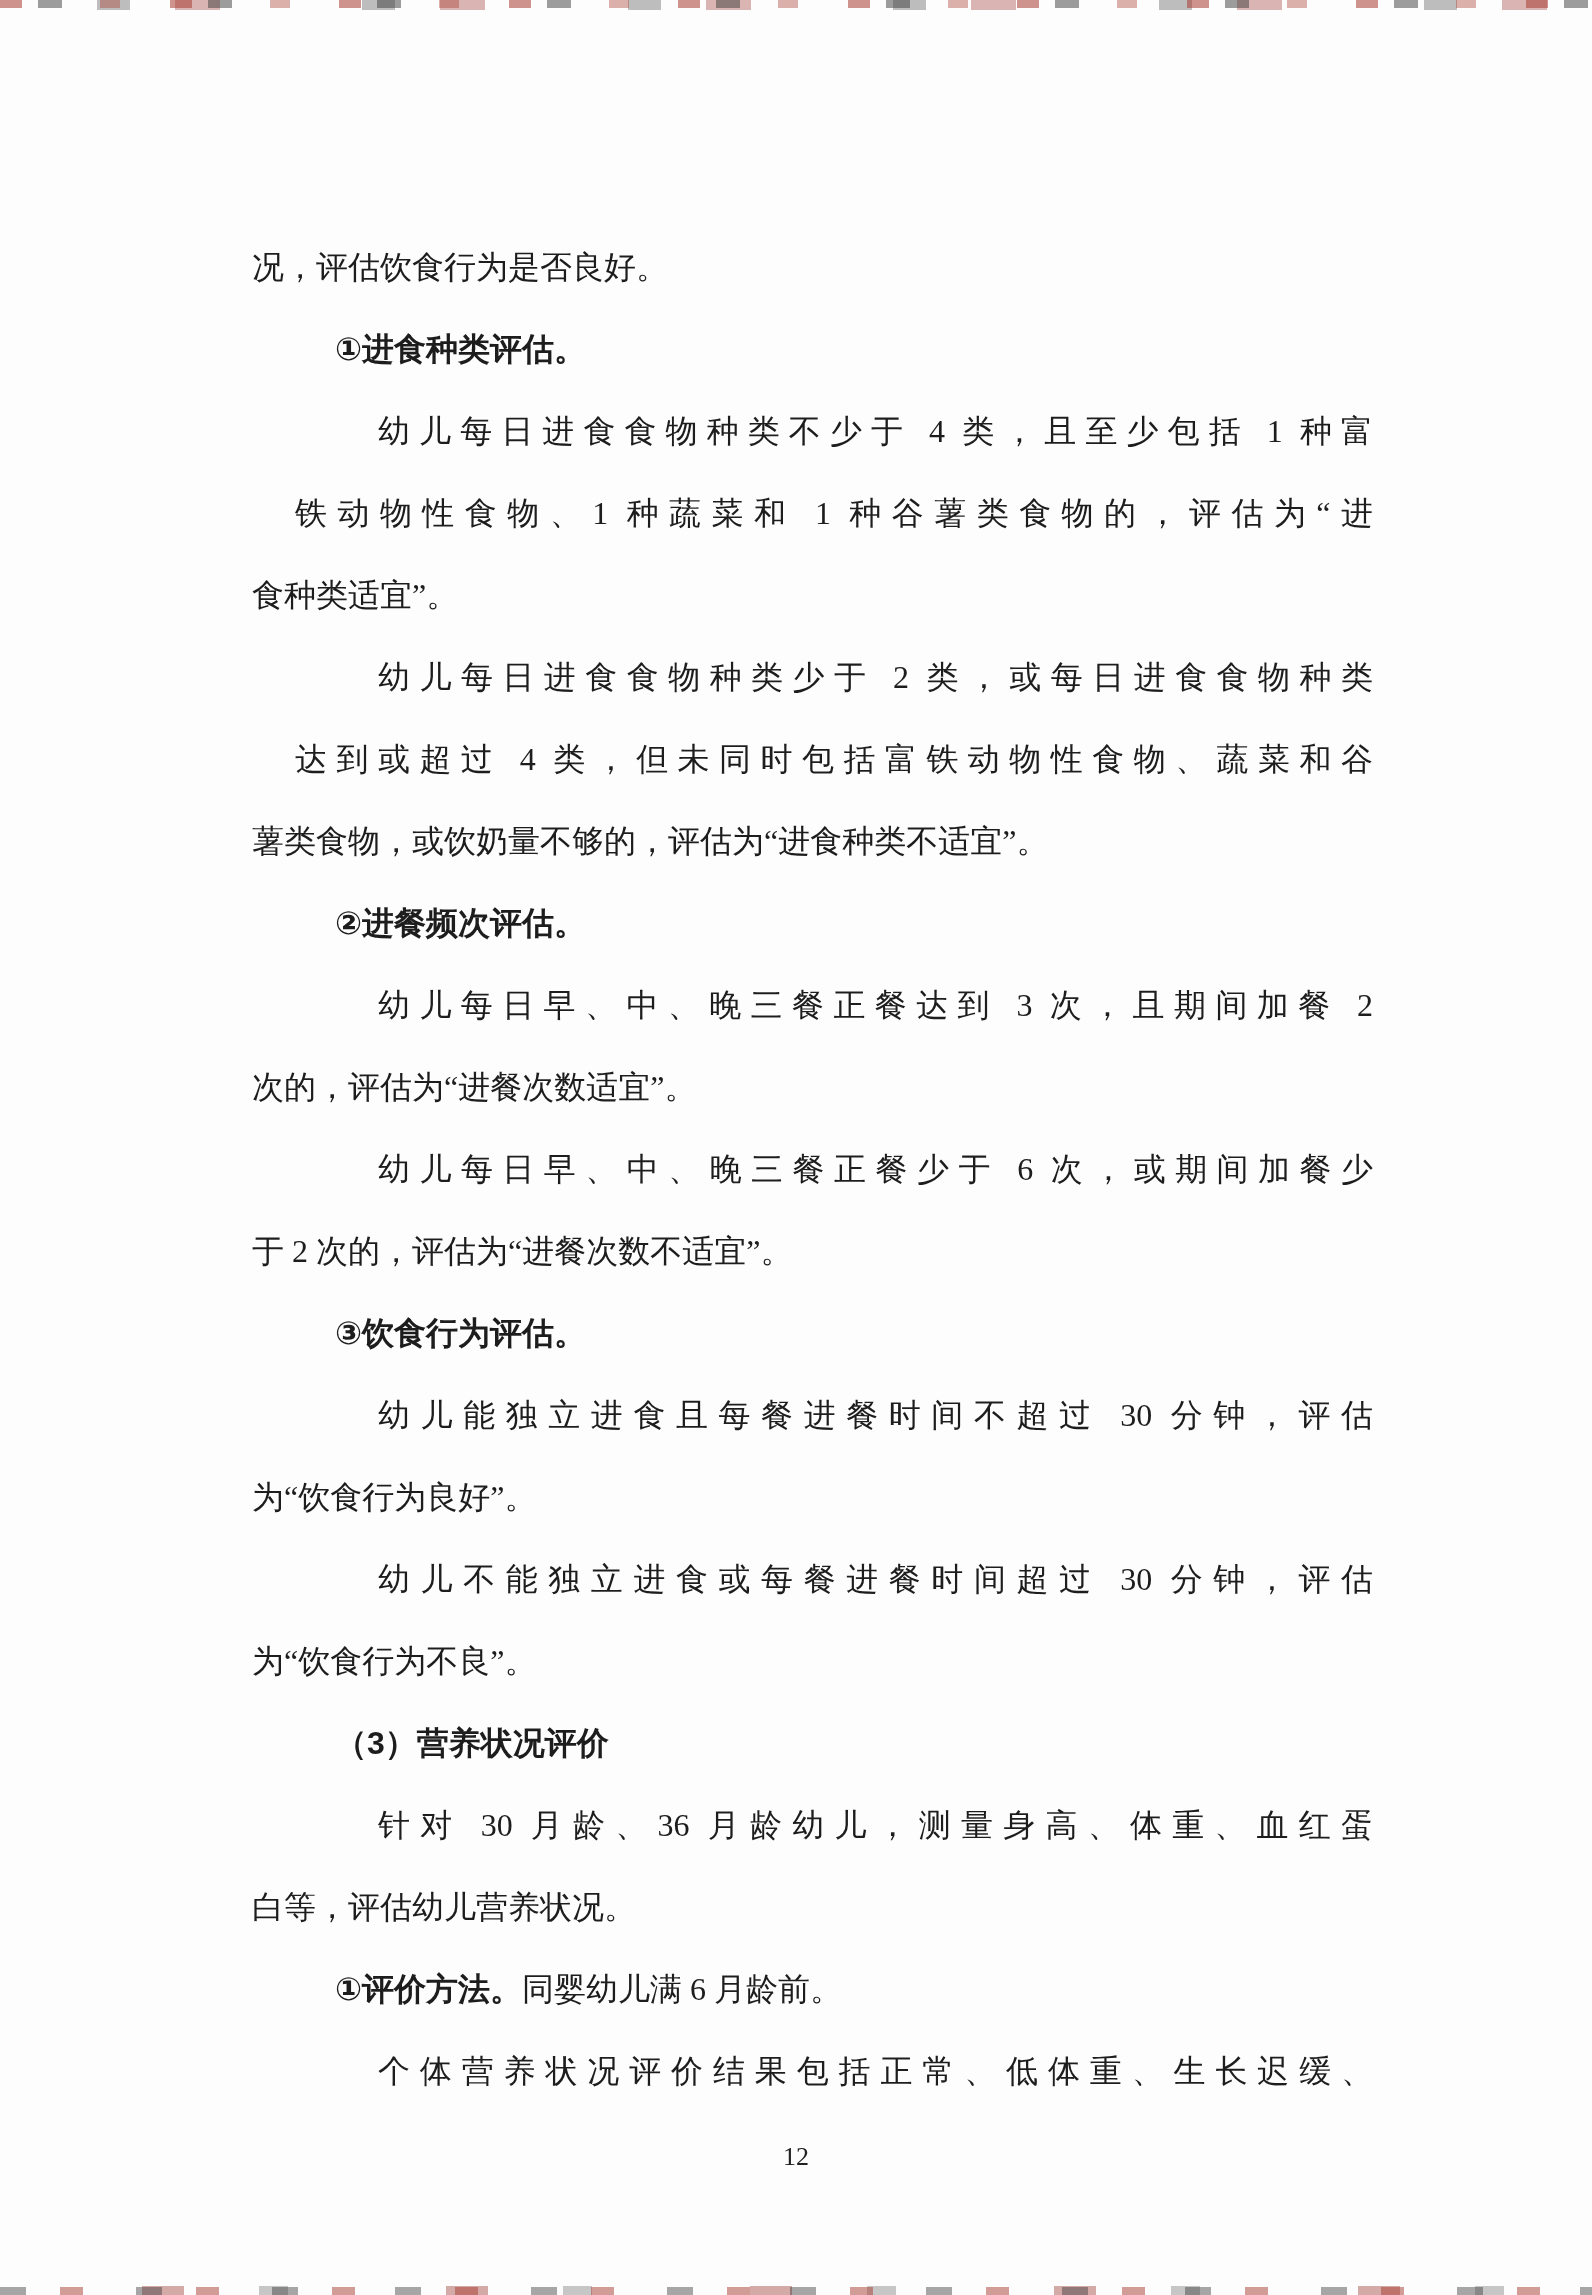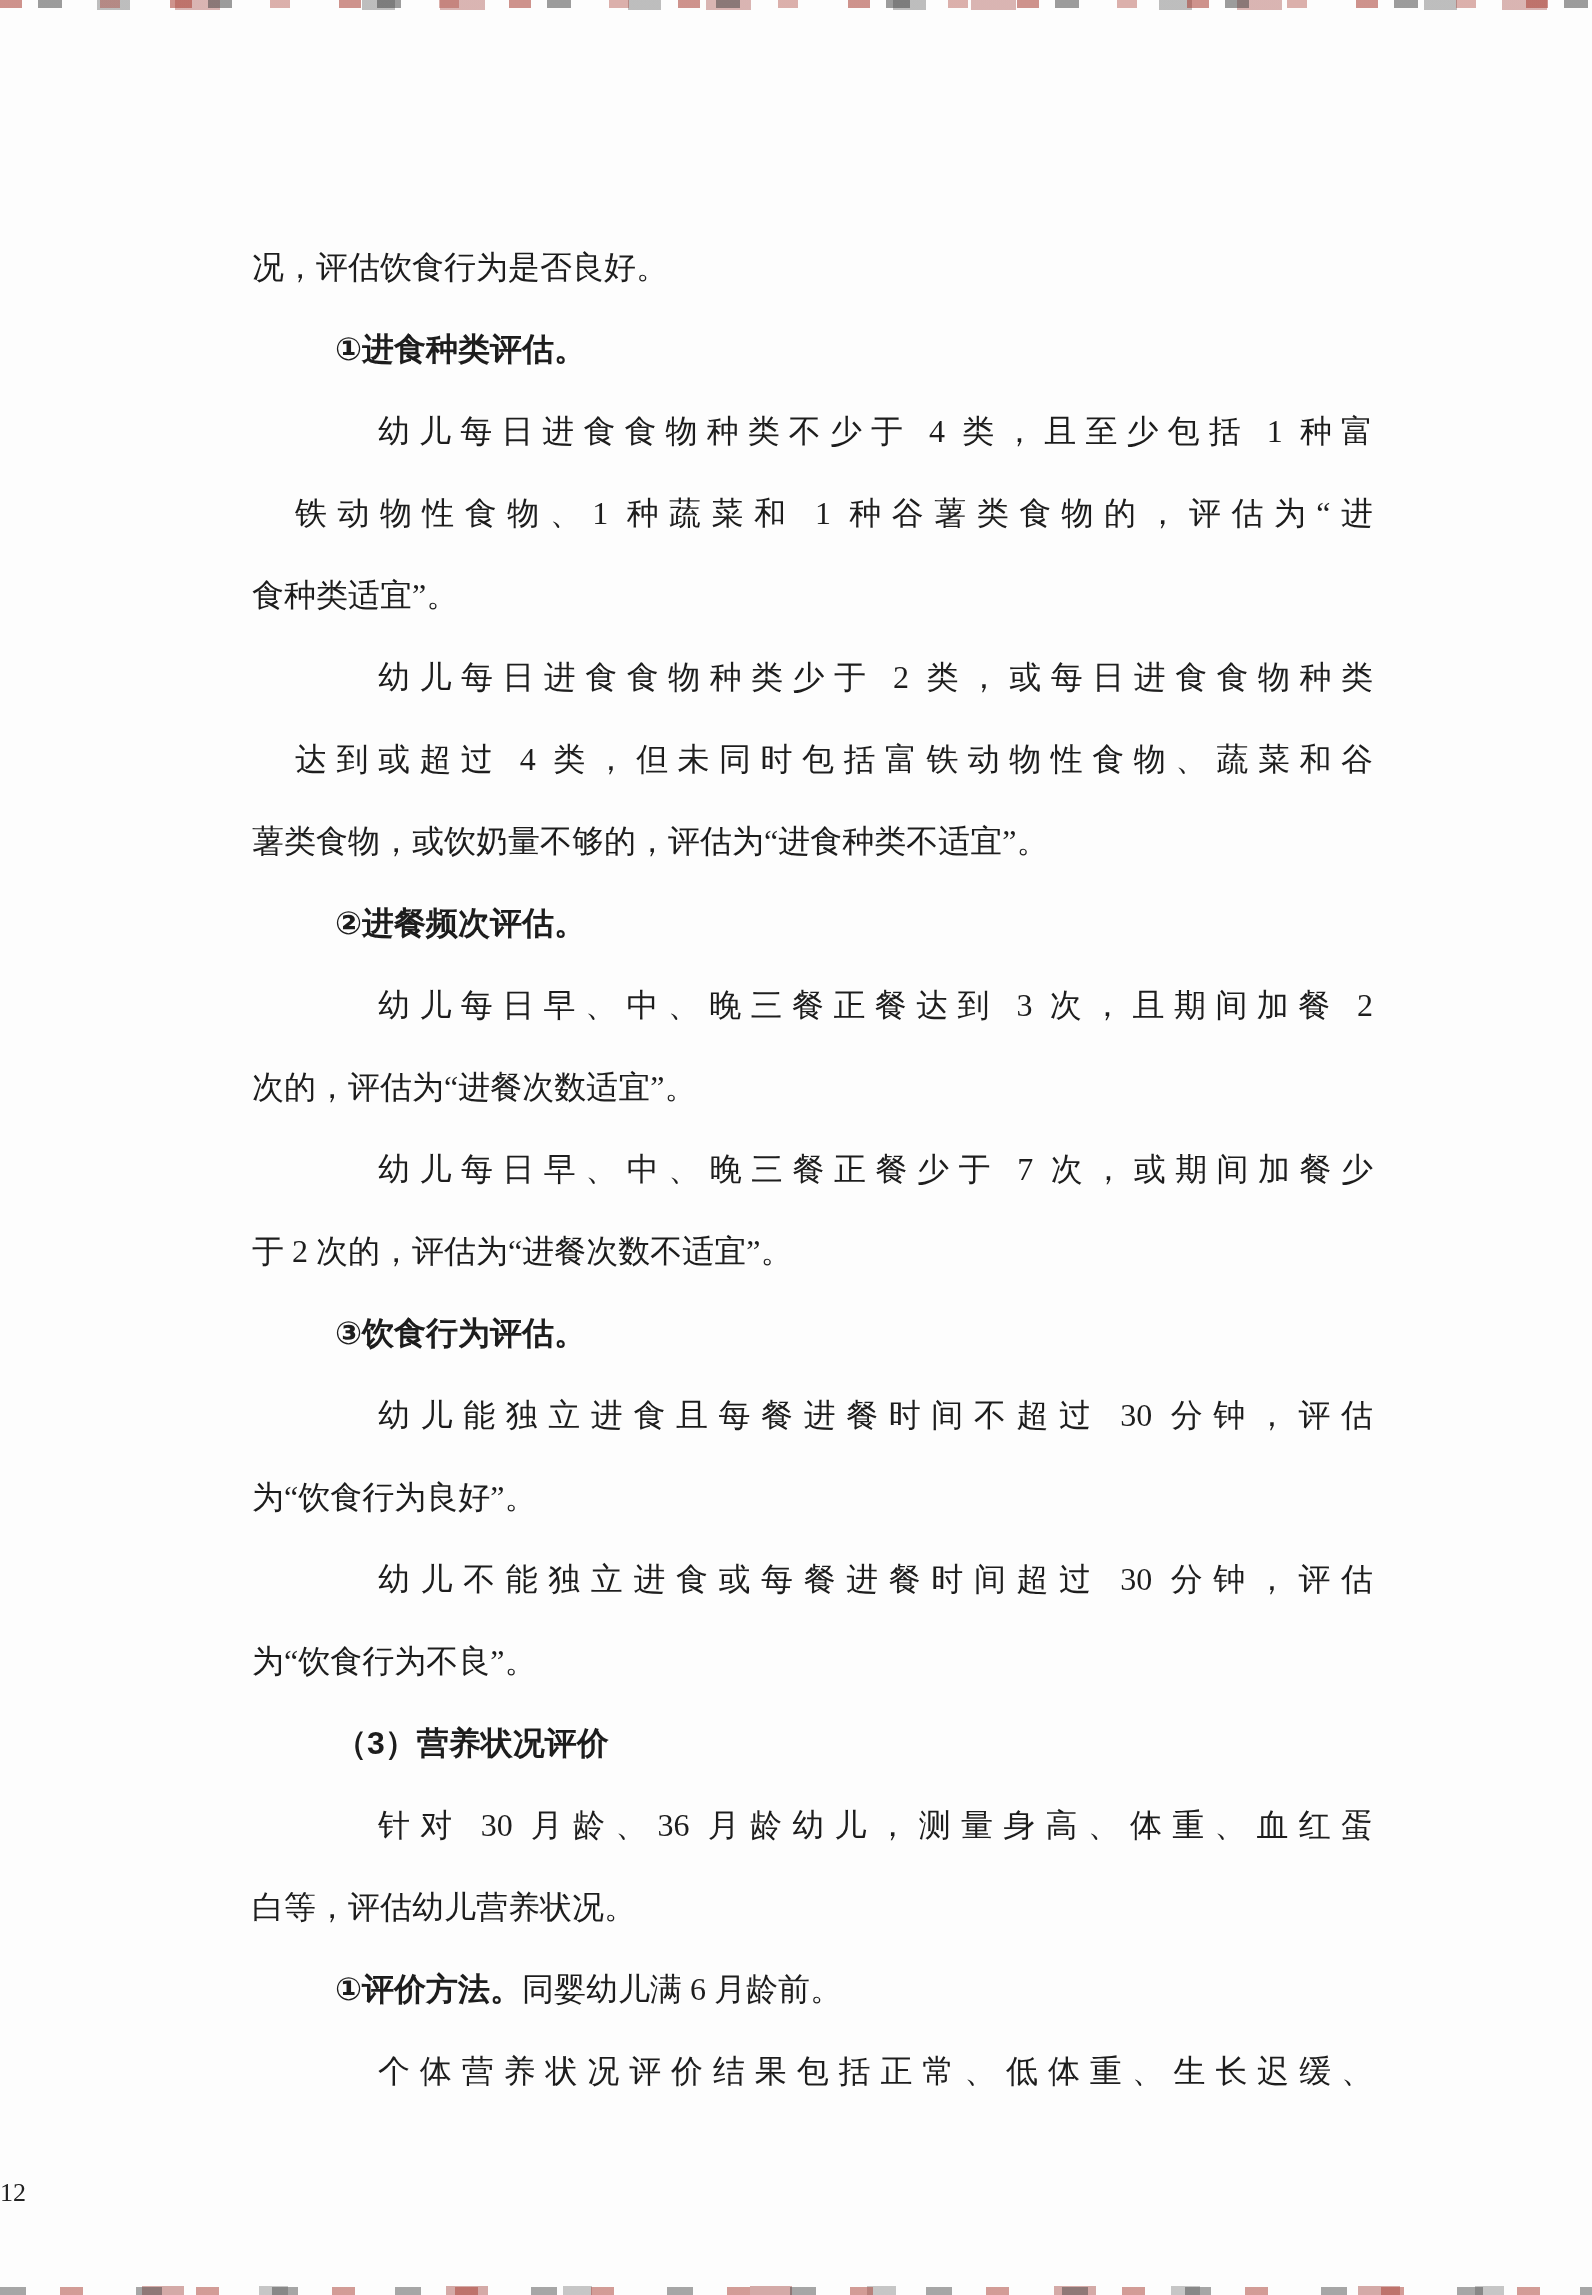--- a/index.html
+++ b/index.html
@@ -75,45 +75,45 @@
   .line.heading,
   .line .bold {
     font-weight: bold;
     font-family: "Liberation Sans", "DejaVu Sans", sans-serif;
   }
   .page-number {
     position: absolute;
     top: 2142px;
     left: 0;
     width: 100%;
+    text-align: center;
     font-size: 26px;
     color: #222222;
     font-family: "Liberation Serif", "DejaVu Serif", serif;
-    margin-top: 36px;
   }
 </style>
 </head>
 <body>
 
 <div class="noise-band noise-top"></div>
 
 <main>
   <div class="text-block" id="text-block">
       <div class="line">况，评估饮食行为是否良好。</div>
       <div class="line indent heading">①进食种类评估。</div>
       <div class="line indent justify">幼儿每日进食食物种类不少于 4 类，且至少包括 1 种富</div>
       <div class="line justify">铁动物性食物、1 种蔬菜和 1 种谷薯类食物的，评估为“进</div>
       <div class="line">食种类适宜”。</div>
       <div class="line indent justify">幼儿每日进食食物种类少于 2 类，或每日进食食物种类</div>
       <div class="line justify">达到或超过 4 类，但未同时包括富铁动物性食物、蔬菜和谷</div>
       <div class="line">薯类食物，或饮奶量不够的，评估为“进食种类不适宜”。</div>
       <div class="line indent heading">②进餐频次评估。</div>
       <div class="line indent justify">幼儿每日早、中、晚三餐正餐达到 3 次，且期间加餐 2</div>
       <div class="line">次的，评估为“进餐次数适宜”。</div>
-      <div class="line indent justify">幼儿每日早、中、晚三餐正餐少于 7 次，或期间加餐少</div>
+      <div class="line indent justify">幼儿每日早、中、晚三餐正餐少于 6 次，或期间加餐少</div>
       <div class="line">于 2 次的，评估为“进餐次数不适宜”。</div>
       <div class="line indent heading">③饮食行为评估。</div>
       <div class="line indent justify">幼儿能独立进食且每餐进餐时间不超过 30 分钟，评估</div>
       <div class="line">为“饮食行为良好”。</div>
       <div class="line indent justify">幼儿不能独立进食或每餐进餐时间超过 30 分钟，评估</div>
       <div class="line">为“饮食行为不良”。</div>
       <div class="line indent heading">（3）营养状况评价</div>
       <div class="line indent justify">针对 30 月龄、36 月龄幼儿，测量身高、体重、血红蛋</div>
       <div class="line">白等，评估幼儿营养状况。</div>
       <div class="line indent"><span class="bold">①评价方法。</span><span>同婴幼儿满 6 月龄前。</span></div>

